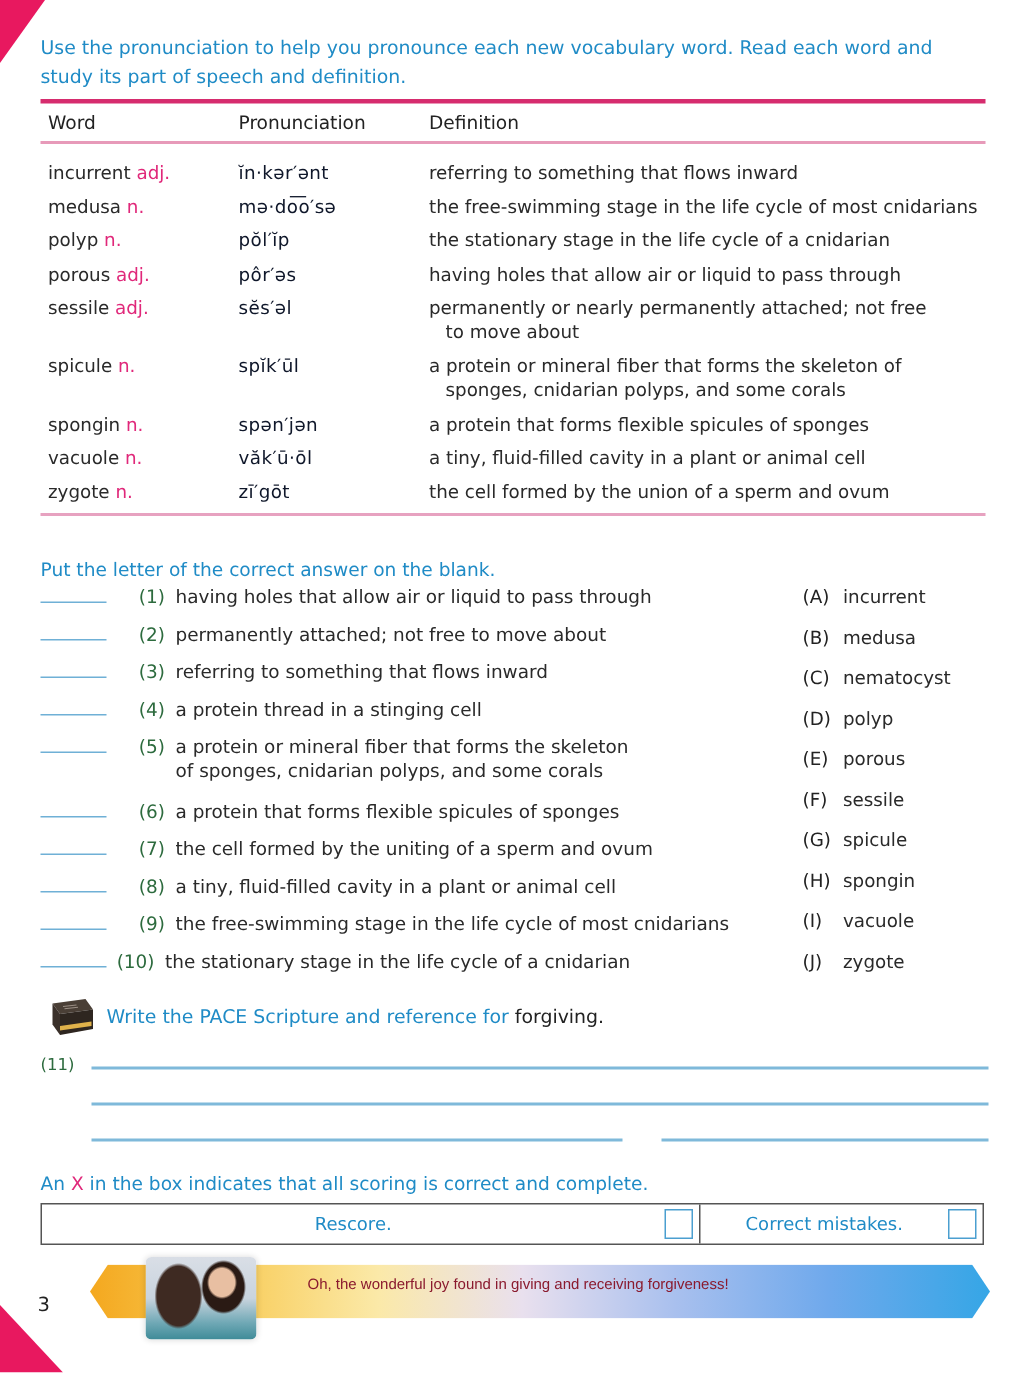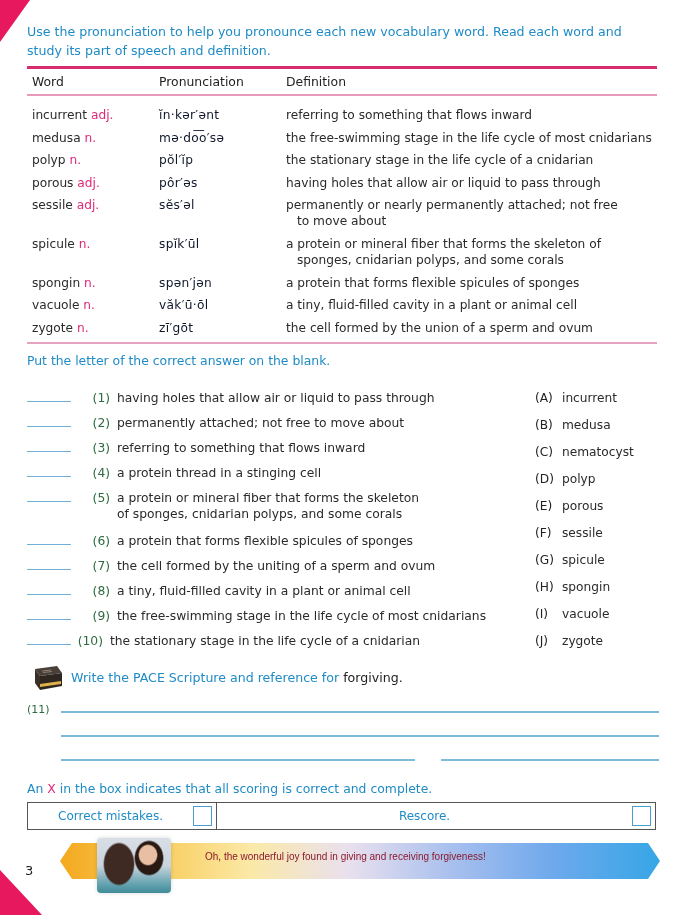--- a/index.html
+++ b/index.html
@@ -33,21 +33,21 @@
   .col-pron { width: 127px; }
   .col-def  { flex: 1; }
   .trow { display: flex; font-size: 12.2px; line-height: 16px; margin-top: 6.6px; justify-content: center; }
   .trow:first-of-type { margin-top: 8px; }
   .trow .col-word { color: #2a2a2a; }
   .trow .col-pron { color: #0f172a; letter-spacing: 0.3px; }
   .def-cont { padding-left: 11px; display: block; }
   .rows-wrap { padding-top: 3px; }
 
   .match-instr {
-    position: absolute; left: 27px; top: 353px; font-size: 12.4px; color: #1f8bc6;
+    position: absolute; left: 27px; top: 372px; font-size: 12.4px; color: #1f8bc6;
   }
   .match-list { position: absolute; left: 27px; top: 390px; width: 480px; }
   .mrow { display: flex; font-size: 12.3px; line-height: 16px; height: 25px; align-items: flex-start; }
   .mrow.tall { height: 43px; }
   .blank {
     width: 44px; border-bottom: 1.5px solid #6fb0d6; height: 11px; margin-right: 13px; flex: none;
   }
   .mnum { width: 26px; flex: none; color: #2d6b3e; text-align: right; margin-right: 7px; }
   .mnum.wide { width: 33px; margin-left: -7px; }
   .blank.short { width: 44px; margin-right: 6px; }
@@ -291,26 +291,26 @@
   <div class="num11">(11)</div>
   <div class="wline" style="left:34px; top:48px; width:598px;"></div>
   <div class="wline" style="left:34px; top:72px; width:598px;"></div>
   <div class="wline" style="left:34px; top:96px; width:354px;"></div>
   <div class="wline" style="left:414px; top:96px; width:218px;"></div>
 </div>
 
 <div class="scoring-instr"><span>An </span><span class="pink">X</span><span> in the box indicates that all scoring is correct and complete.</span></div>
 
 <div class="score-box">
+  <div class="score-cell" style="flex:1">
+    <span class="lbl">Rescore.</span>
+    <div class="chk"></div>
+  </div>
   <div class="score-cell" style="width:188px">
     <span class="lbl">Correct mistakes.</span>
-    <div class="chk"></div>
-  </div>
-  <div class="score-cell" style="flex:1">
-    <span class="lbl">Rescore.</span>
     <div class="chk"></div>
   </div>
 </div>
 
 <div class="page-num">3</div>
 <div class="banner"></div>
 <div class="photo"></div>
 <div class="banner-text">Oh, the wonderful joy found in giving and receiving forgiveness!</div>
 <div class="corner-bottom"></div>
 

